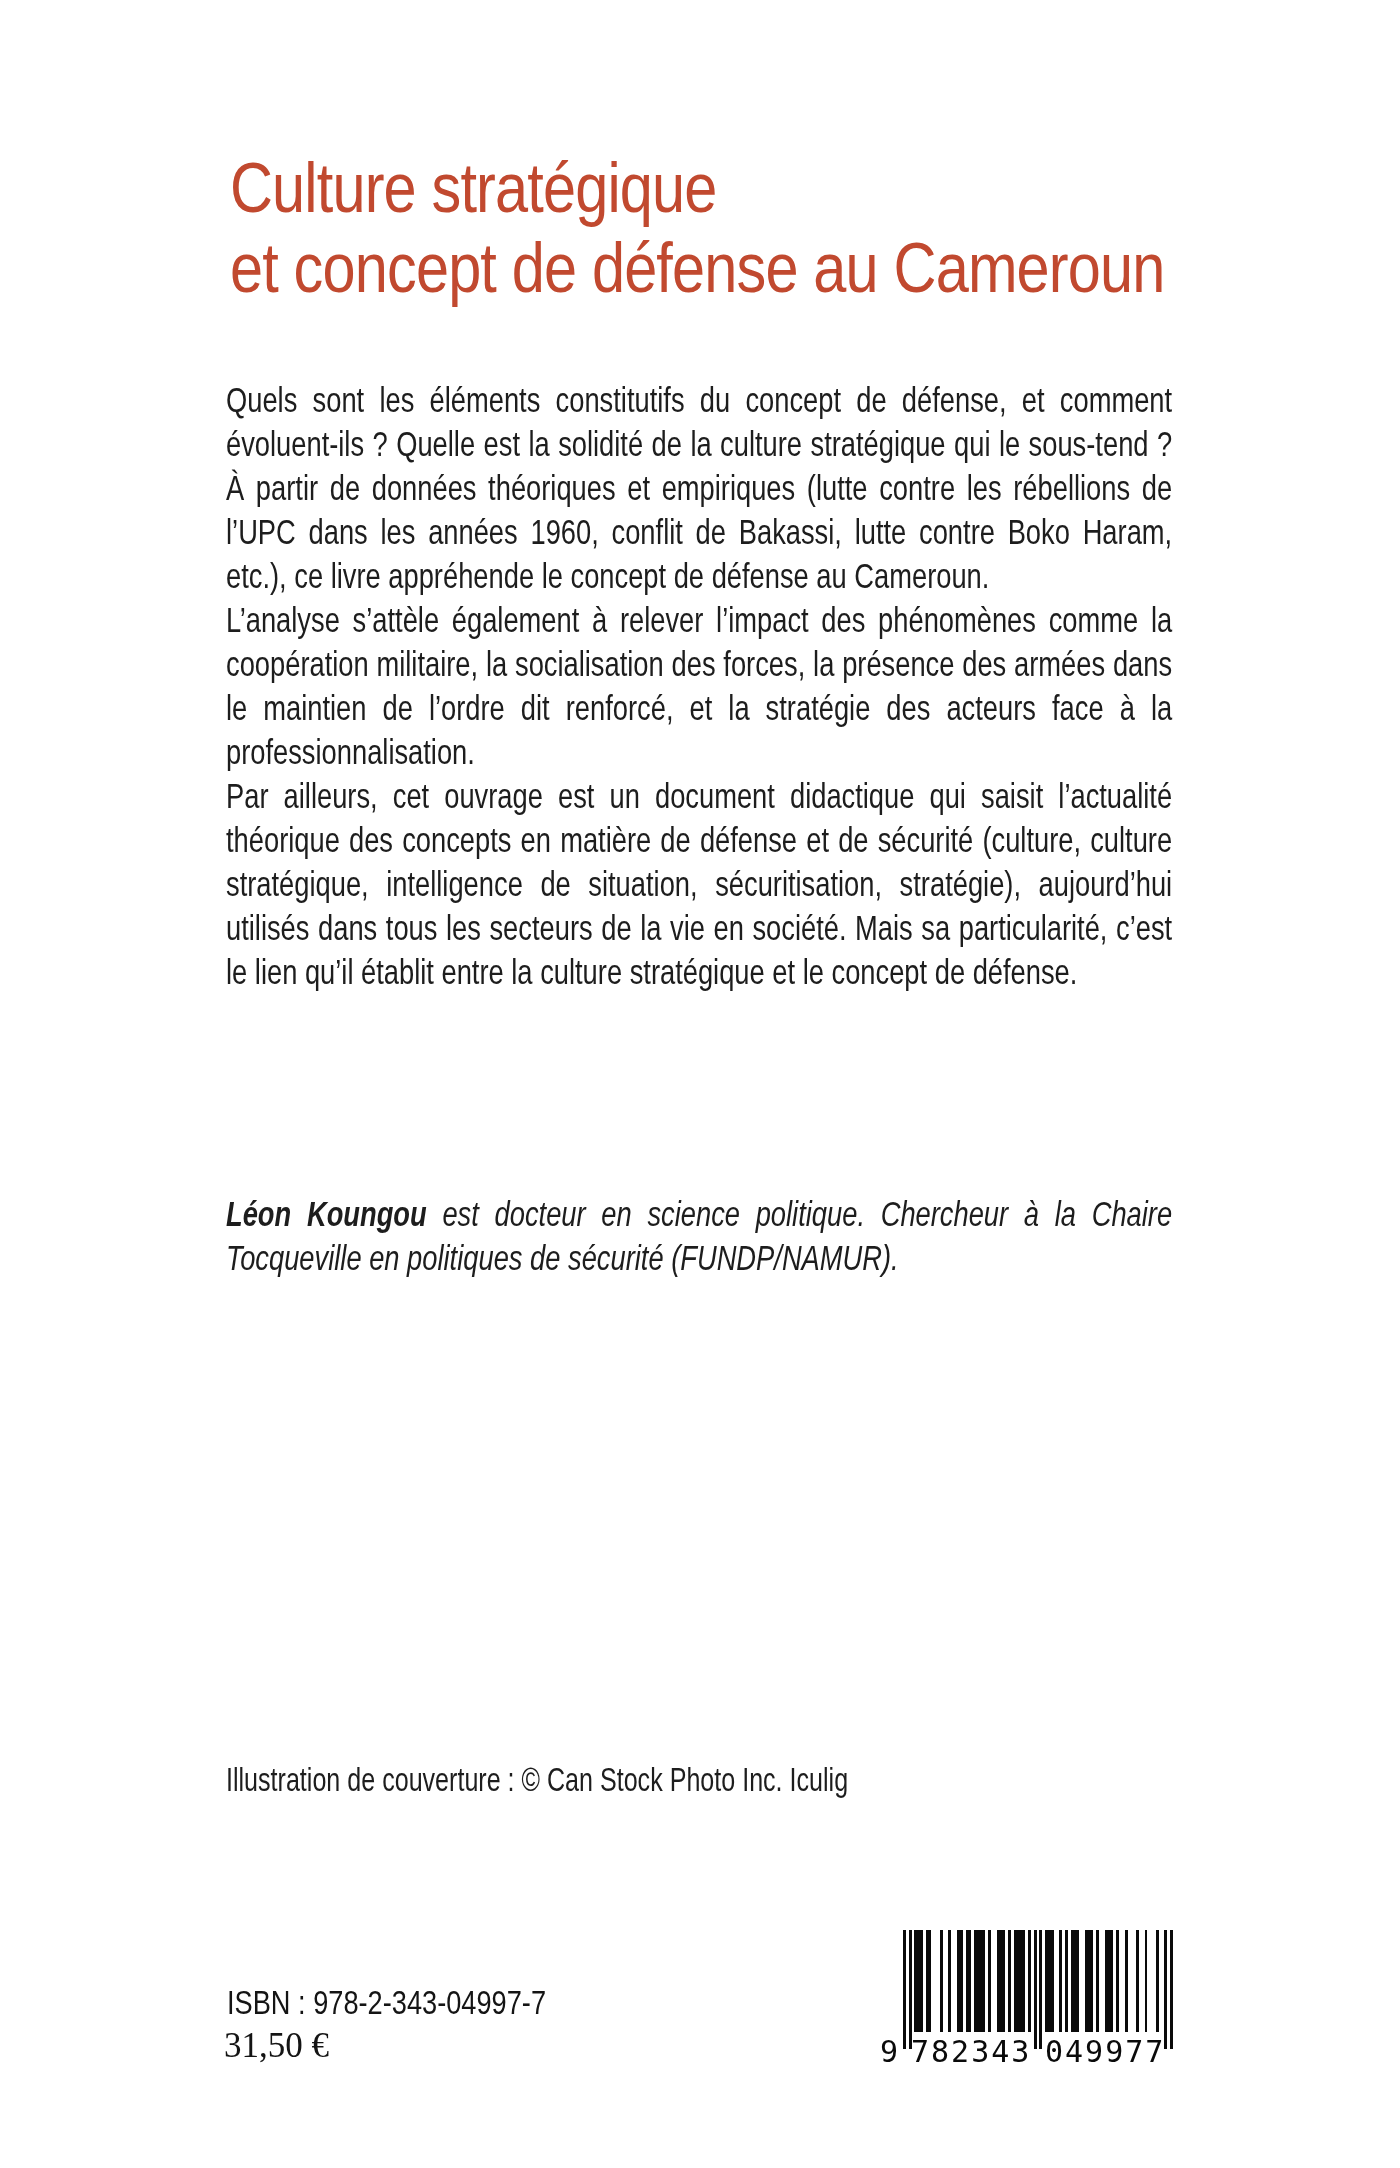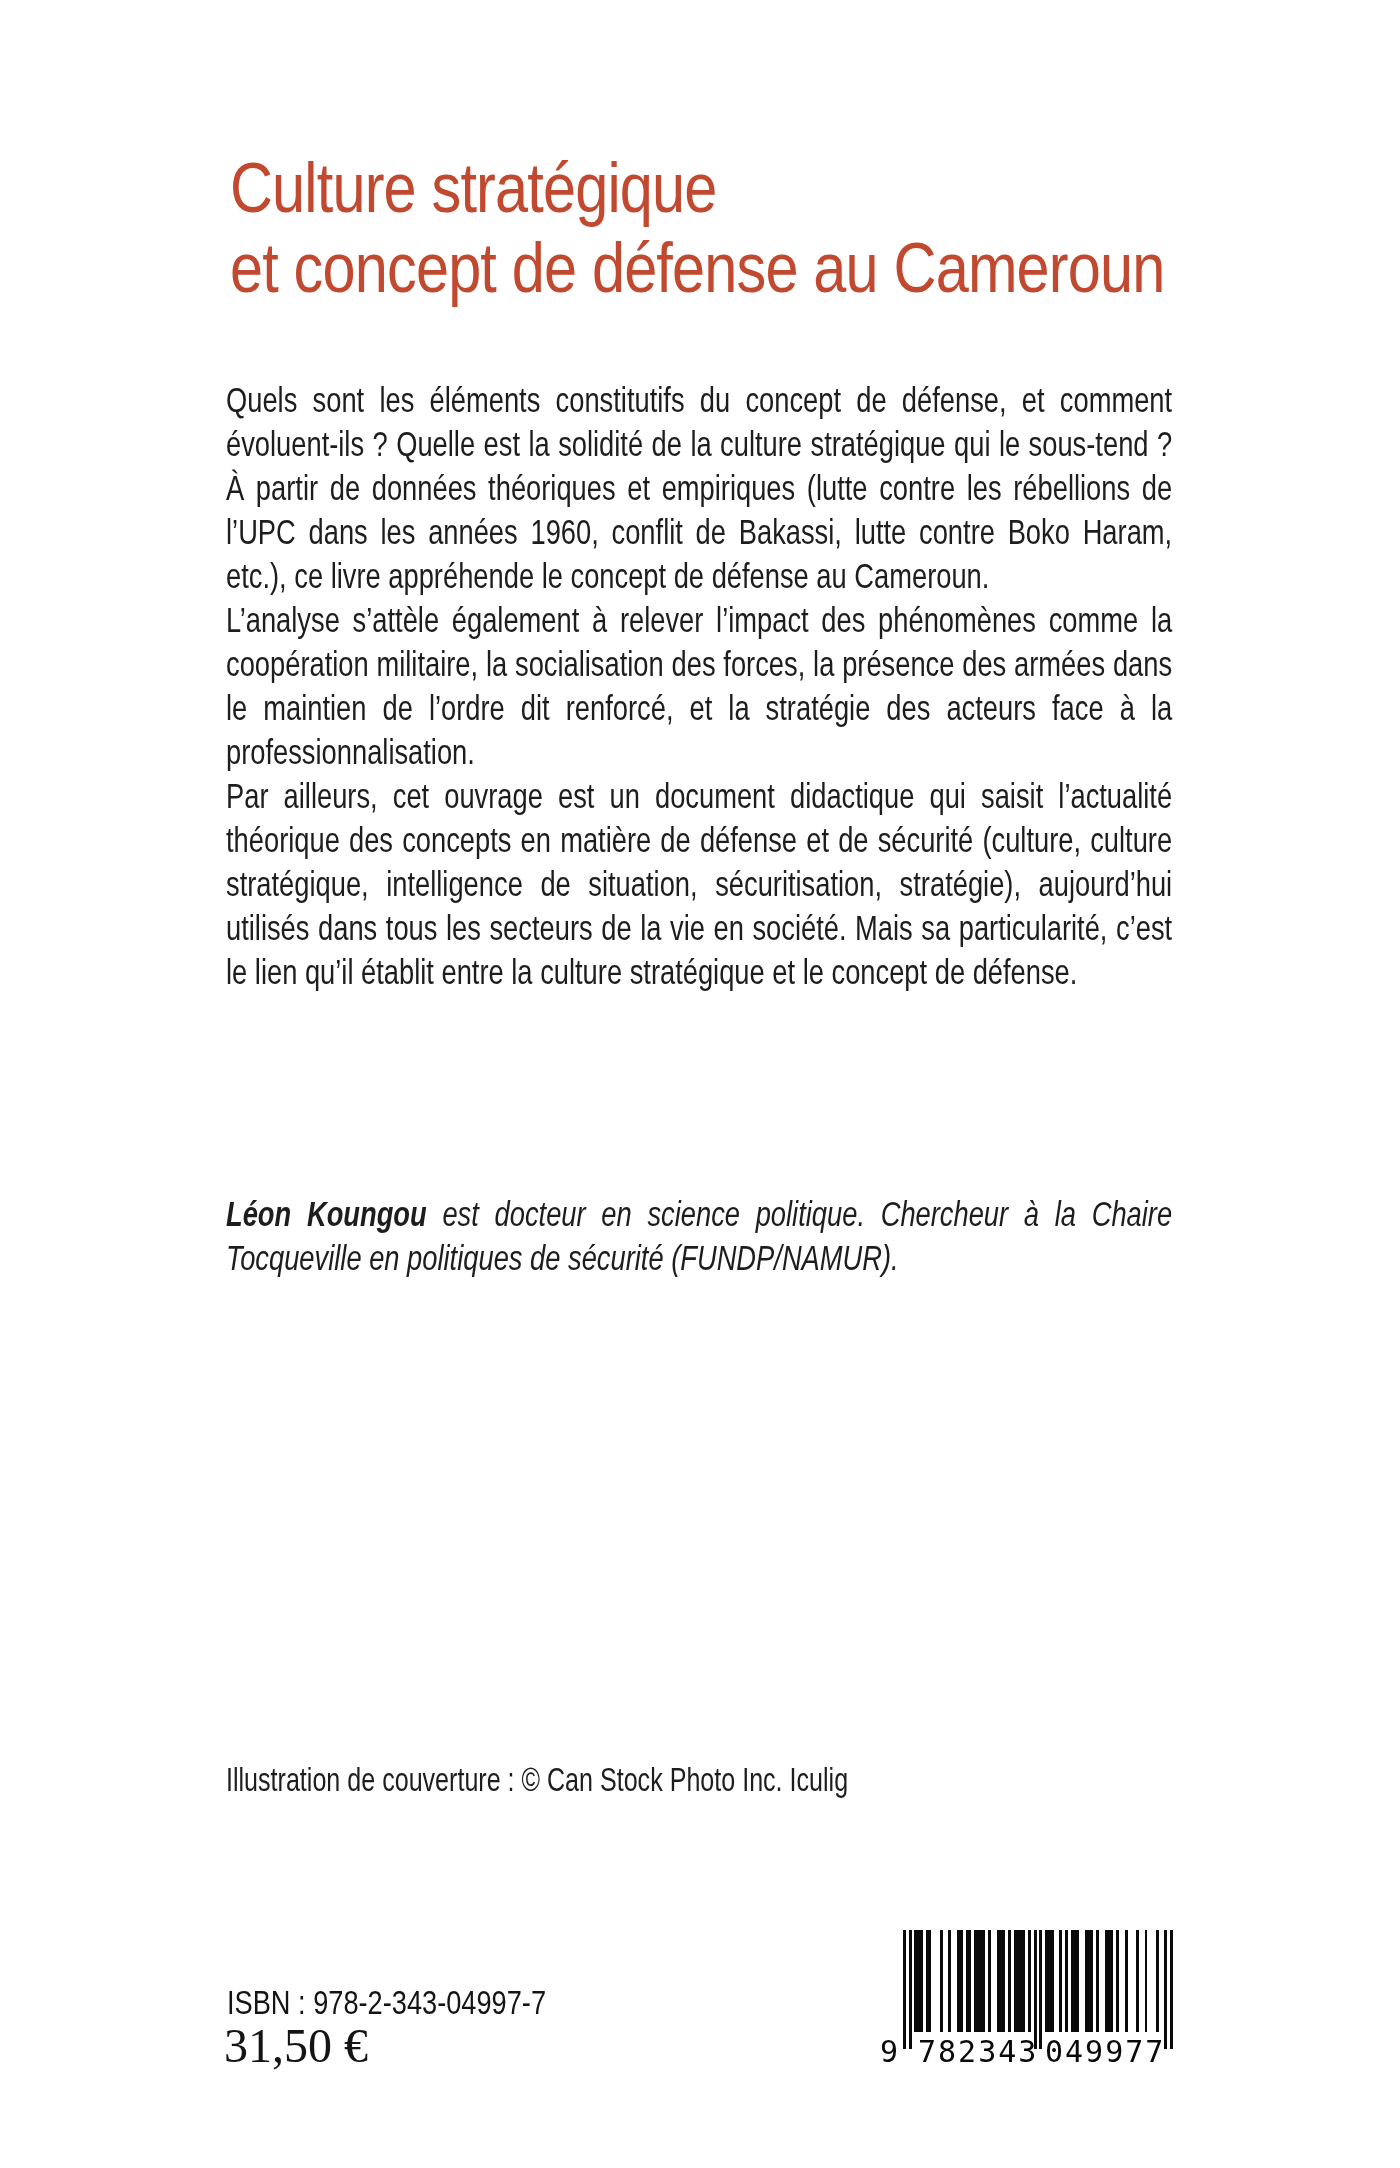--- a/index.html
+++ b/index.html
@@ -24,29 +24,29 @@
 
   .credit{position:absolute;left:226px;top:1760px;
         font-size:33px;line-height:40px;white-space:nowrap;
         transform:scaleX(0.76);transform-origin:0 0;}
 
   .isbn{position:absolute;left:227px;top:1982px;
         font-size:34px;line-height:40px;white-space:nowrap;color:#141414;
         transform:scaleX(0.80);transform-origin:0 0;}
 
   .price{position:absolute;left:224px;top:2023px;
-        font-family:"Liberation Serif",serif;font-size:48px;line-height:46px;
+        font-family:"Liberation Serif",serif;font-size:35px;line-height:46px;
         color:#141414;}
 
   .barcode{position:absolute;left:870px;top:1930px;width:303px;height:140px;}
   .barcode svg{position:absolute;left:33px;top:0;display:block;}
   .bc-digit{position:absolute;top:104px;
         font-family:"DejaVu Sans Mono",monospace;font-size:30px;color:#0a0a0a;}
   .bc-first{left:0;width:28px;text-align:right;letter-spacing:0;}
-  .bc-left{left:48px;width:120px;letter-spacing:2px;}
+  .bc-left{left:41px;width:120px;letter-spacing:2px;}
   .bc-right{left:175px;width:120px;text-align:right;letter-spacing:2px;}
 </style>
 </head>
 <body>
 
 <div class="page">
 
   <h1 class="book-title"><span>Culture stratégique</span><br>
     <span>et concept de défense au Cameroun</span>
   </h1>

